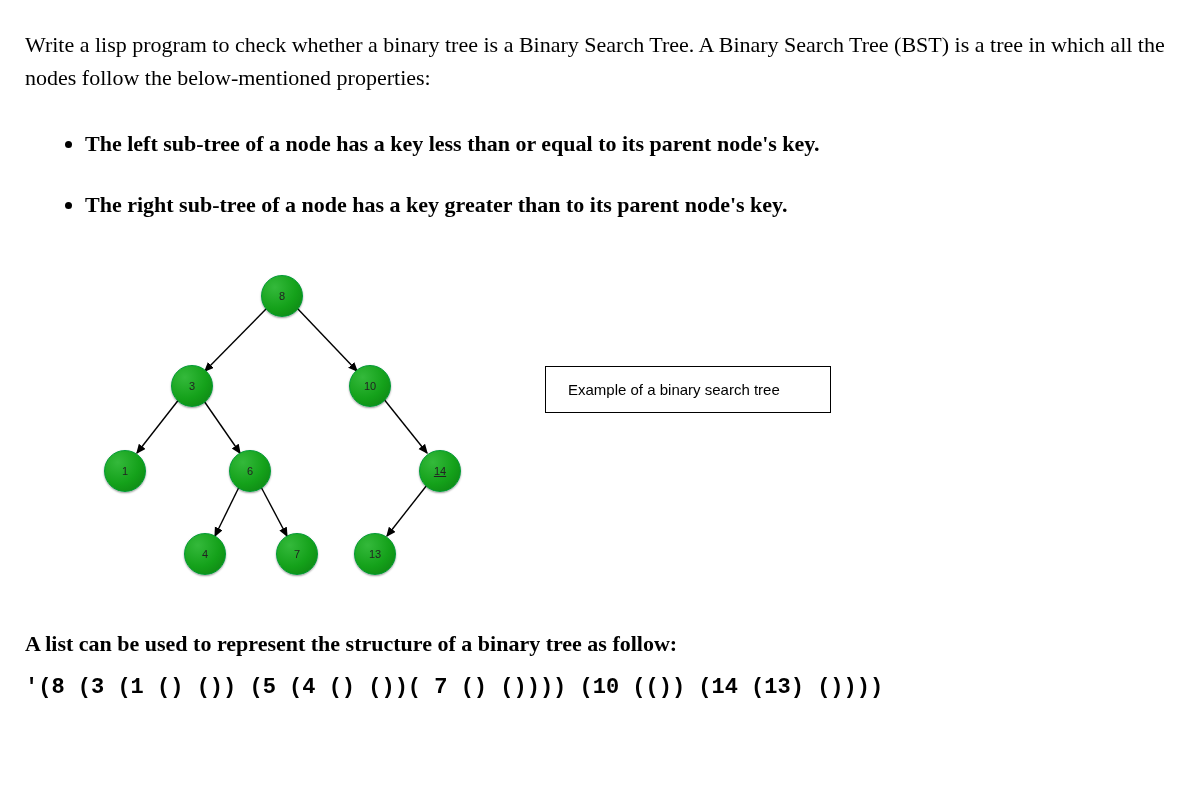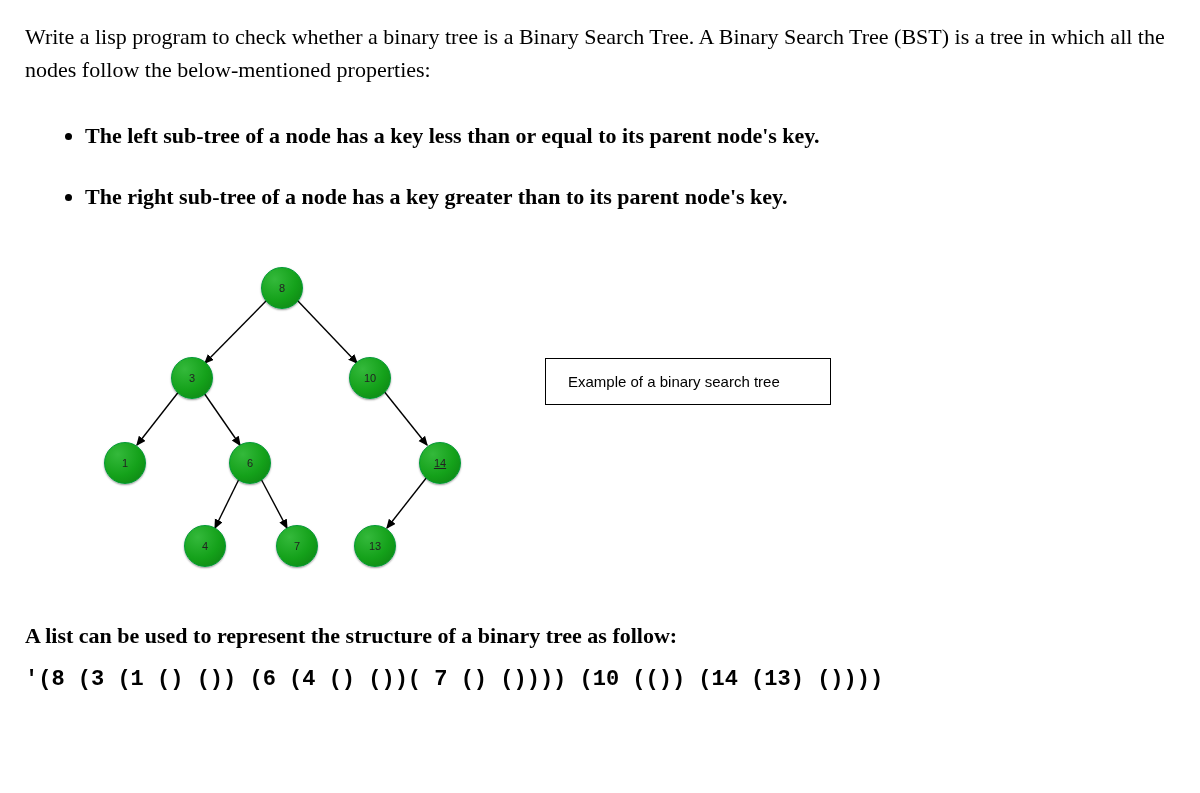--- a/index.html
+++ b/index.html
@@ -7,20 +7,21 @@
       padding: 20px 20px 20px 25px;
       font-family: "Times New Roman", Times, serif;
       font-size: 22px;
       color: #000;
       background: #fff;
       width: 1155px;
     }
     .intro {
       line-height: 1.5;
       margin-bottom: 35px;
+      margin-top: 8px;
     }
     ul.props {
       list-style: disc;
       padding-left: 60px;
       margin: 0 0 40px 0;
       font-weight: bold;
     }
     ul.props li {
       margin-bottom: 30px;
       line-height: 1.4;
@@ -124,13 +125,13 @@
     <div class="node" style="left:130px; top:293px;">4</div>
     <div class="node" style="left:222px; top:293px;">7</div>
     <div class="node" style="left:300px; top:293px;">13</div>
   </div>
 
   <div class="caption-box">Example of a binary search tree</div>
 </div>
 
 <div class="list-line">A list can be used to represent the structure of a binary tree as follow:</div>
 
-<div class="code-line">'(8 (3 (1 () ()) (6 (4 () ())( 7 () ()))) (10 (()) (14 (13) ())))</div>
+<div class="code-line">'(8 (3 (1 () ()) (5 (4 () ())( 7 () ()))) (10 (()) (14 (13) ())))</div>
 
 </body></html>

